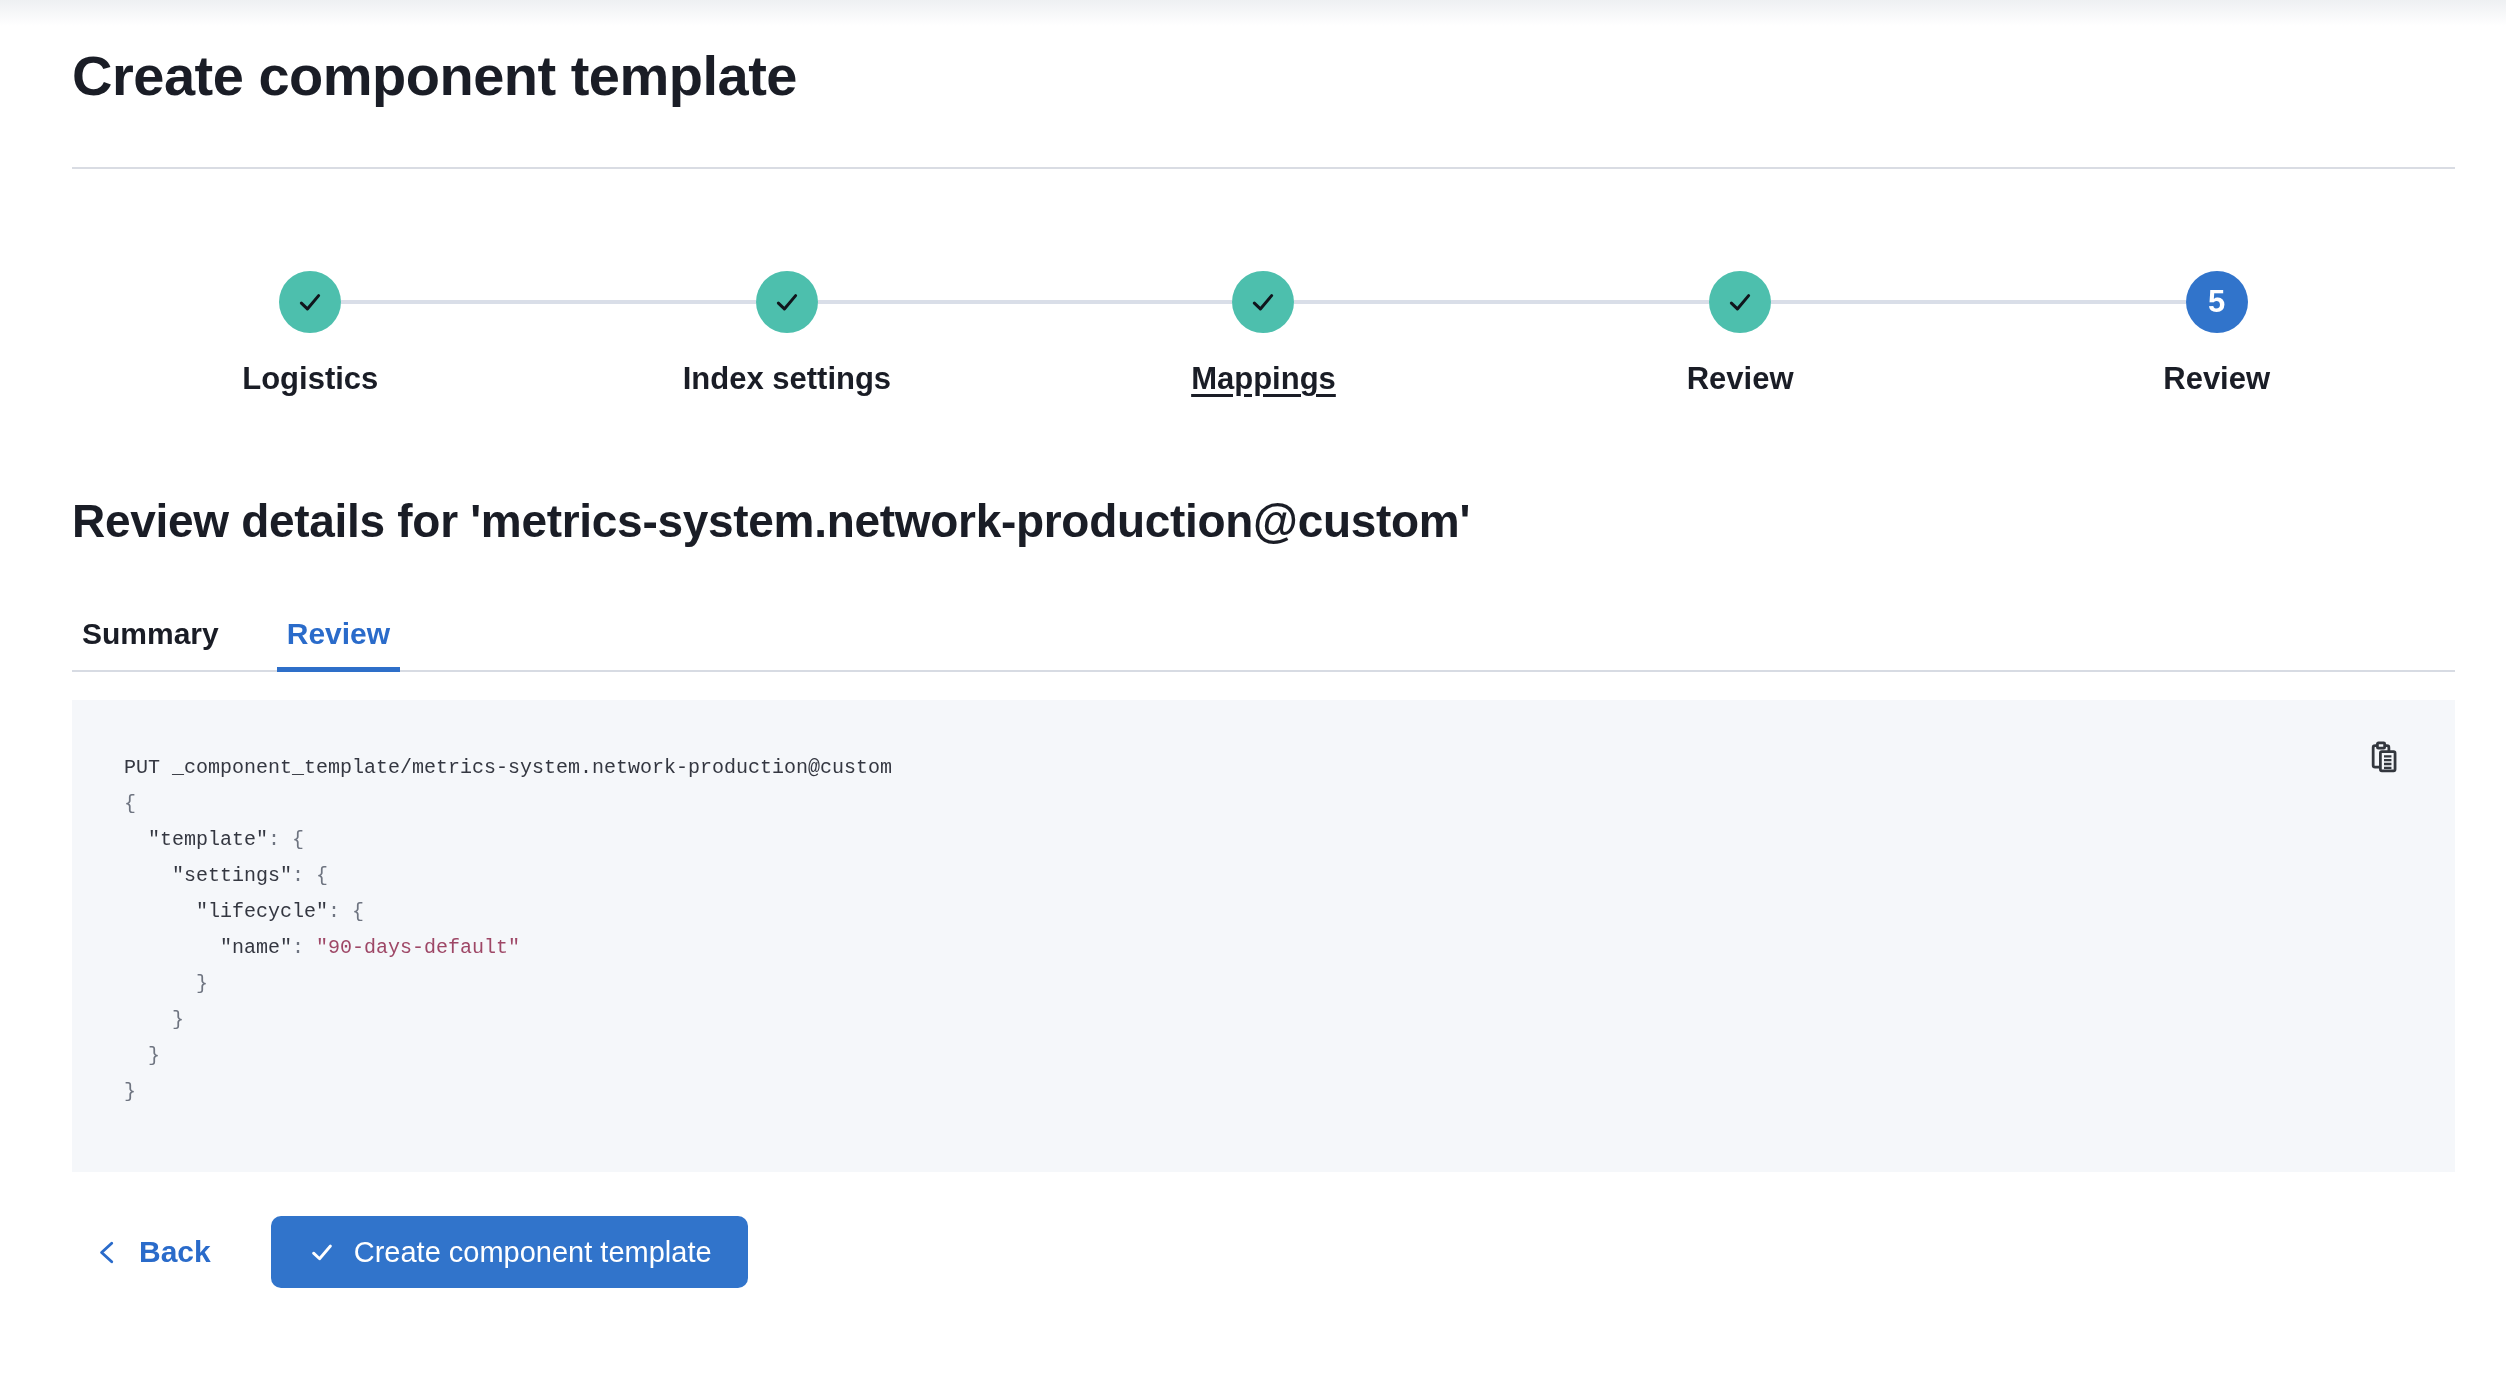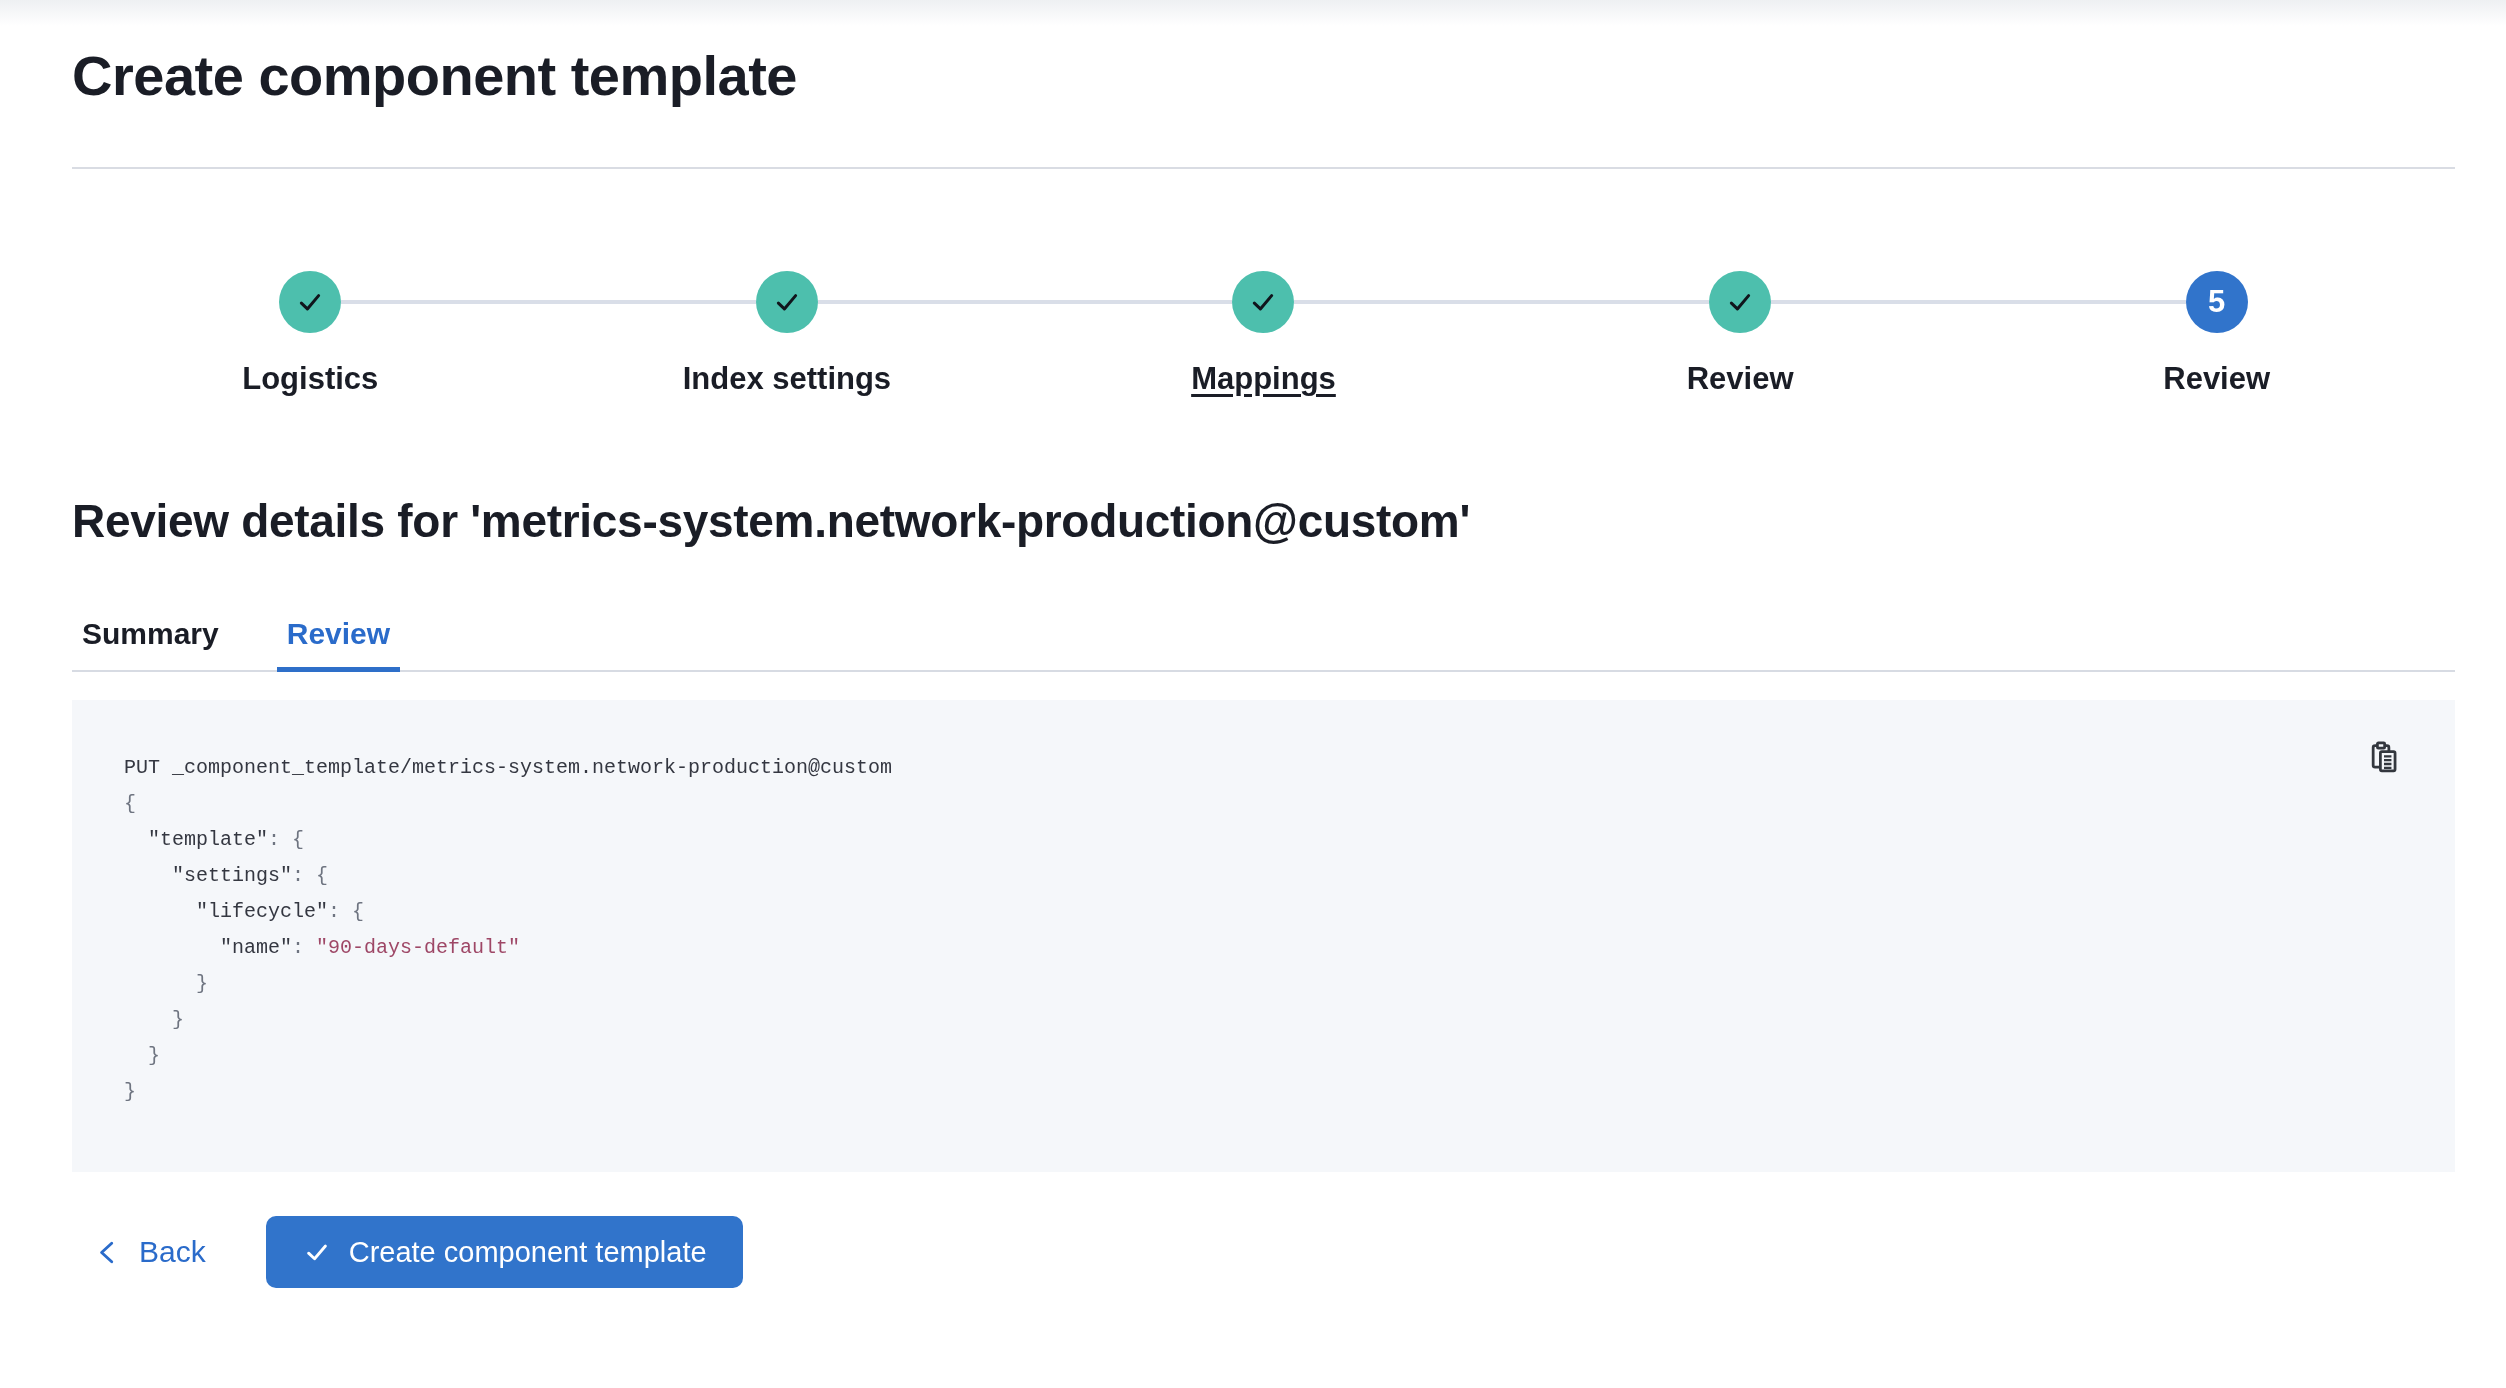--- a/index.html
+++ b/index.html
@@ -45,21 +45,21 @@
   .codeblock{position:relative;margin-top:28px;background:#f5f7fa;padding:46px 48px 58px;}
   .codeblock pre{margin:4px;font-family:Liberation Mono, monospace;font-size:20px;line-height:36px;color:#343741;}
   .tok-plain,.tok-key{color:#343741;}
   .tok-punct{color:#6e7480;}
   .tok-string{color:#9e4766;}
   .copy-btn{position:absolute;top:36px;right:50px;background:none;border:none;padding:4px;cursor:pointer;line-height:0;}
 
   
   .footer{display:flex;align-items:center;gap:60px;margin-top:44px;}
   .back{display:flex;align-items:center;gap:18px;margin-left:22px;cursor:pointer;
-    color:#2a6bca;font-size:30px;font-weight:400;text-decoration:none;}
+    color:#2a6bca;font-size:30px;font-weight:700;text-decoration:none;}
   .submit{display:flex;align-items:center;gap:17px;height:72px;padding:0 36px;
     background:#3174cb;color:#fff;border:none;border-radius:10px;cursor:pointer;
     font-family:inherit;font-size:29px;font-weight:500;}
 </style>
 </head>
 <body>
 
 <div class="topfade"></div>
 
 <main class="container">

